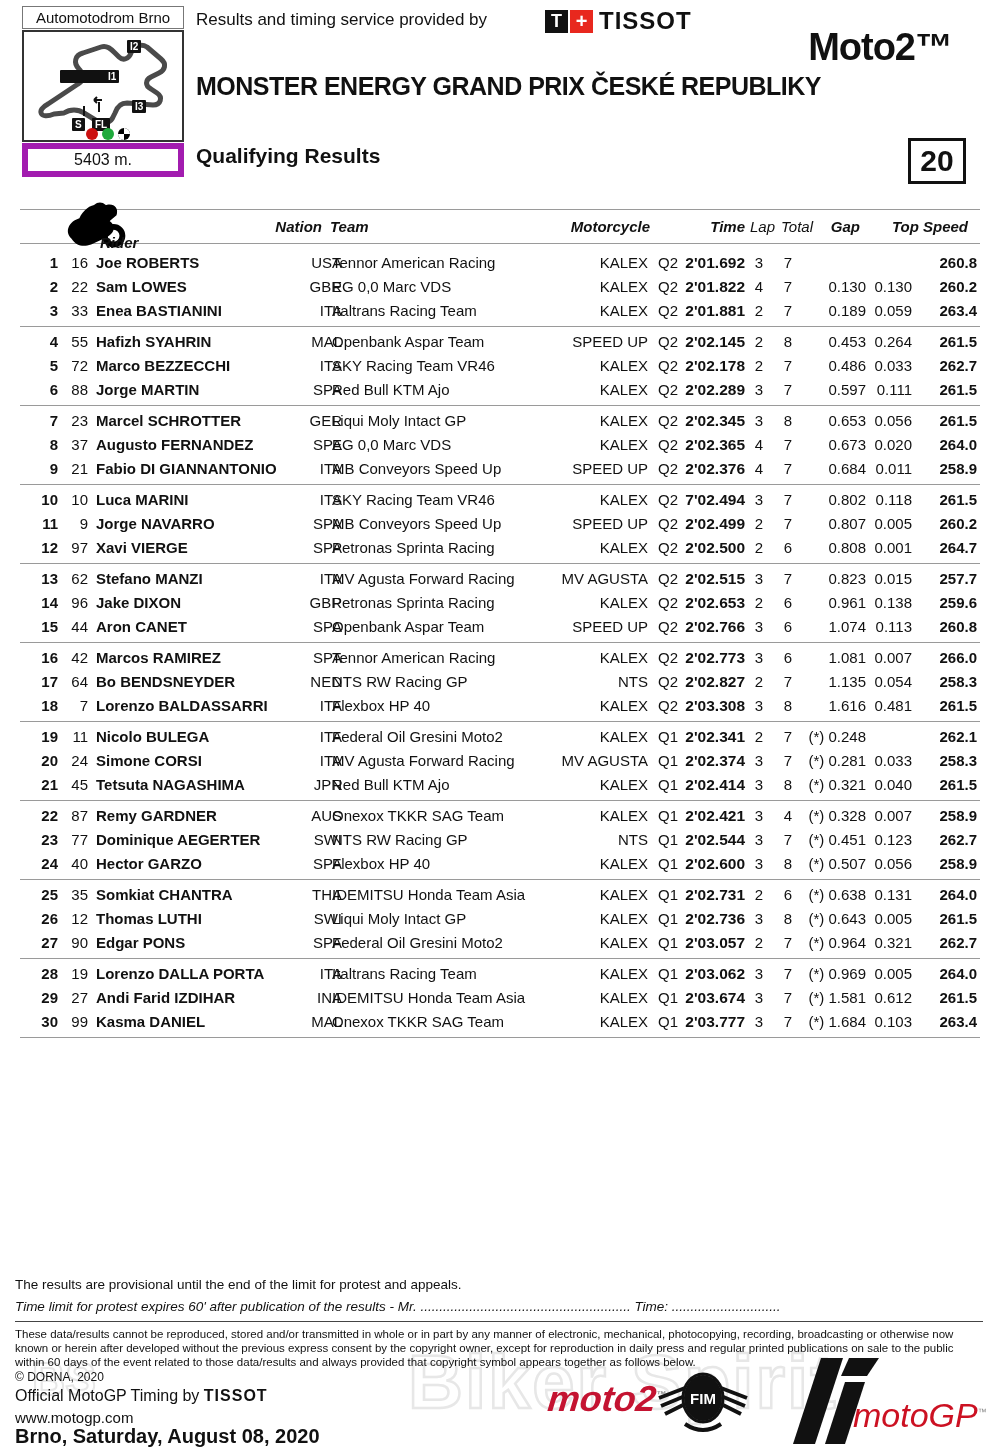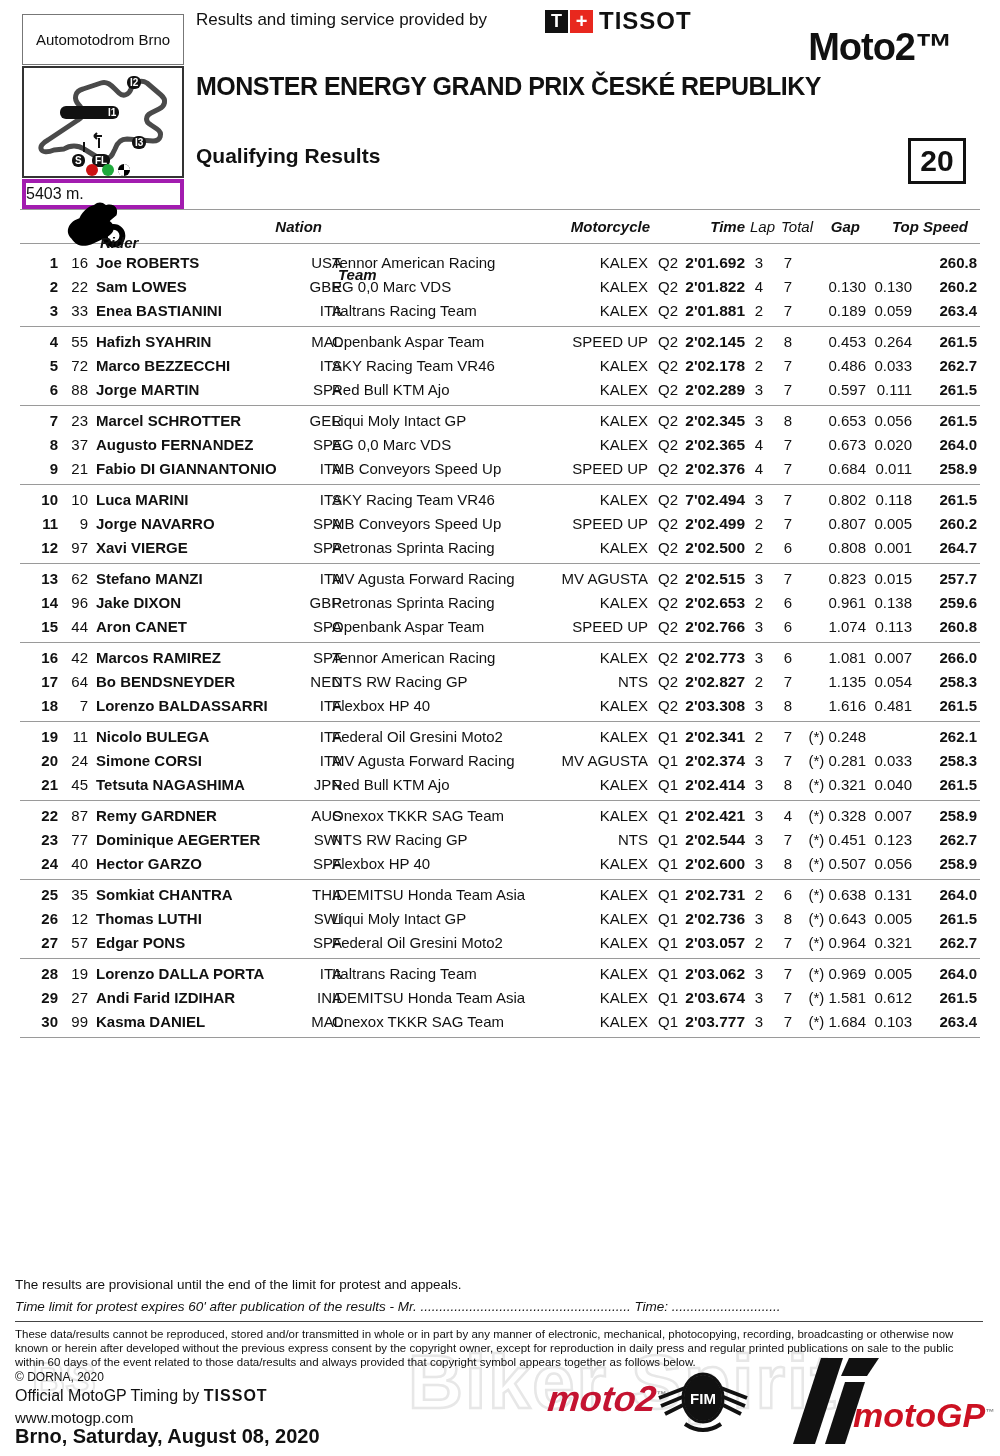--- a/index.html
+++ b/index.html
@@ -2,23 +2,23 @@
 <html><head>
 <meta charset="utf-8">
 <style>
   html,body{margin:0;padding:0;}
   body{width:1000px;height:1456px;position:relative;background:#fff;
        font-family:"Liberation Sans",sans-serif;color:#111;overflow:hidden;}
   .abs{position:absolute;}
 
   
   .trackbox{left:22px;top:6px;width:162px;}
-  .track-title{border:1px solid #777;text-align:center;font-size:15px;padding:16px 0;background:#fff;margin-top:8px;}
+  .track-title{border:1px solid #777;text-align:center;font-size:15px;padding:2px 0;background:#fff;}
   .track-map{border:2px solid #333;height:108px;margin-top:1px;background:#fff;position:relative;}
-  .track-len{border:4px solid #a21caf;font-size:16px;padding:2px 0;margin-top:1px;}
+  .track-len{border:6px solid #a21caf;text-align:center;font-size:16px;padding:2px 0;margin-top:1px;}
   .service{left:196px;top:10px;font-size:17px;}
   .tissot{left:545px;top:7px;display:flex;align-items:center;gap:2px;}
   .tsq{width:23px;height:23px;display:inline-block;color:#fff;font-weight:bold;font-size:18px;line-height:23px;text-align:center;}
   .tsq.t{background:#111;}
   .tsq.plus{background:#e8281e;font-size:20px;}
   .tissot-word{font-size:24px;font-weight:bold;letter-spacing:1px;margin-left:4px;}
   .moto2-class{top:26px;right:48px;font-size:38px;font-weight:bold;letter-spacing:-1px;}
   .event-title{left:196px;top:72px;font-size:25px;font-weight:bold;letter-spacing:-0.5px;}
   .session-title{left:196px;top:144px;font-size:21px;font-weight:bold;}
   .pagebox{left:908px;top:138px;width:52px;height:40px;border:3px solid #111;
@@ -60,25 +60,25 @@
   .f-date{left:15px;top:1425px;font-size:20px;font-weight:bold;}
 
   .wm-main{left:408px;top:1338px;font-size:76px;font-weight:bold;color:#fff;
            -webkit-text-stroke:2.5px #e7e7e7;letter-spacing:2px;z-index:0;}
   .wm-bs{left:32px;top:1352px;font-size:46px;font-weight:bold;color:#fff;
          -webkit-text-stroke:2px #e7e7e7;z-index:0;}
   .logo{z-index:2;}
   .moto2-logo{left:548px;top:1378px;font-size:36px;font-weight:bold;font-style:italic;
               color:#c41331;transform:skewX(-6deg);}
   .moto2-logo sup{font-size:10px;color:#888;font-style:normal;}
-  .motogp-text{font-size:34px;font-weight:bold;font-style:italic;color:#cc1122;}
+  .motogp-text{font-size:34px;font-weight:normal;font-style:italic;color:#cc1122;}
   .motogp-text sup{font-size:9px;color:#888;font-style:normal;}
 
   .maplabel{position:absolute;background:#111;color:#fff;font-size:10px;font-weight:bold;
-            padding:0 3px;border-radius:6px;line-height:13px;}
+            padding:0 3px;border-radius:1px;line-height:13px;}
 </style>
 </head>
 <body>
 
 <div class="abs wm-bs">BS</div>
 <div class="abs wm-main">Biker Spirit</div>
 
 <div class="abs trackbox">
   <div class="track-title">Automotodrom Brno</div>
   <div class="track-map">
@@ -117,21 +117,21 @@
 <div class="abs hline" style="top:209px;"></div>
 <div class="abs hline" style="top:243px;"></div>
 <svg class="abs rider-icon" width="88" height="50" viewBox="0 0 90 50">
   <circle cx="63" cy="37" r="9" fill="none" stroke="#000" stroke-width="6"></circle>
   <path d="M20,40 C12,32 18,22 28,19 C33,8 44,2 52,7 C61,2 69,7 66,16 L59,22 C66,27 64,35 55,39 L40,46 C31,49 25,47 20,40 Z" fill="#000"></path>
   <circle cx="49" cy="11" r="8" fill="#000"></circle>
 </svg>
 <div class="thead">
   <span class="abs b" style="left:100px;top:230px;">Rider</span>
   <span class="abs b r" style="left:222px;top:214px;width:100px;">Nation</span>
-  <span class="abs b" style="left:338px;top:214px;margin-top:48px;">Team</span>
+  <span class="abs b" style="left:330px;top:214px;">Team</span>
   <span class="abs b r" style="left:500px;top:214px;width:150px;">Motorcycle</span>
   <span class="abs b r" style="left:665px;top:214px;width:80px;">Time</span>
   <span class="abs" style="left:750px;top:214px;">Lap</span>
   <span class="abs" style="left:781px;top:214px;">Total</span>
   <span class="abs r" style="left:798px;top:214px;width:62px;">Gap</span>
   <span class="abs r" style="left:868px;top:214px;width:100px;">Top Speed</span>
 </div>
 
 <div class="abs" id="rows">
     <div class="grp">
@@ -536,21 +536,21 @@
         <span class="c c-ses">Q1</span>
         <span class="c c-time">2'02.736</span>
         <span class="c c-lap">3</span>
         <span class="c c-tot">8</span>
         <span class="c c-gap1">(*) 0.643</span>
         <span class="c c-gap2">0.005</span>
         <span class="c c-spd">261.5</span>
       </div>
       <div class="row">
         <span class="c c-pos">27</span>
-        <span class="c c-num">57</span>
+        <span class="c c-num">90</span>
         <span class="c c-name">Edgar PONS</span>
         <span class="c c-nation">SPA</span>
         <span class="c c-team">Federal Oil Gresini Moto2</span>
         <span class="c c-bike">KALEX</span>
         <span class="c c-ses">Q1</span>
         <span class="c c-time">2'03.057</span>
         <span class="c c-lap">2</span>
         <span class="c c-tot">7</span>
         <span class="c c-gap1">(*) 0.964</span>
         <span class="c c-gap2">0.321</span>

